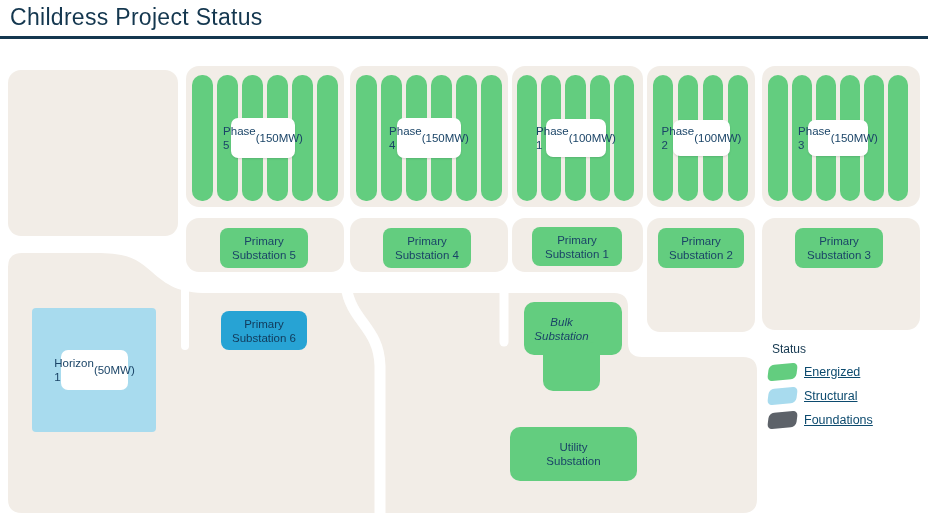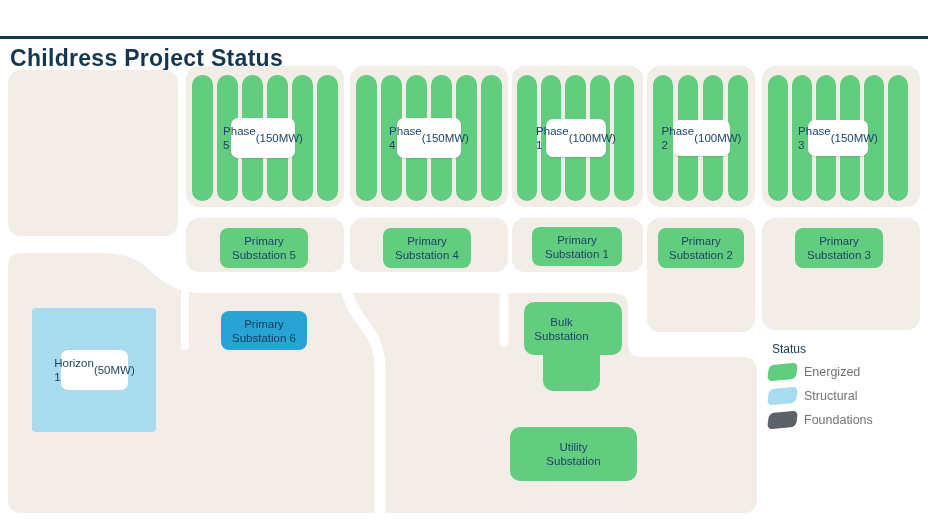--- a/index.html
+++ b/index.html
@@ -8,40 +8,40 @@
     --lightblue:#a8dbee;
     --darkgray:#5d6269;
     --lightgray:#d0cecb;
     --parcel:#f2ede7;
     --navy:#14374f;
     --label:#1a4467;
   }
   *{margin:0;padding:0;box-sizing:border-box;}
   body{background:#fff;font-family:"Liberation Sans", sans-serif;}
   .stage{position:relative;width:928px;height:521px;background:#fff;overflow:hidden;}
-  .title{position:absolute;left:10px;top:4px;font-size:23px;font-weight:700;color:var(--navy);letter-spacing:.3px;margin-top:41px;}
+  .title{position:absolute;left:10px;top:4px;font-size:23px;font-weight:400;color:var(--navy);letter-spacing:.3px;}
   .rule{position:absolute;left:0;top:36px;width:928px;height:3px;background:var(--navy);}
   .parcel{position:absolute;background:var(--parcel);border-radius:13px;}
   .bars{position:absolute;top:75px;height:126px;display:flex;gap:4px;}
   .bar{flex:1;background:var(--green);border-radius:10px;}
   .plabel{position:absolute;background:#fff;border-radius:7px;display:flex;align-items:center;justify-content:center;color:var(--label);font-size:11.5px;line-height:14px;box-shadow:0 1px 2px rgba(0,0,0,.12);z-index:3;}
   .btn{position:absolute;border-radius:8px;display:flex;flex-direction:column;align-items:center;justify-content:center;color:var(--label);font-size:11.5px;line-height:14px;z-index:3;}
   .btn.green{background:var(--green);}
   .btn.blue{background:var(--blue);color:#123a5a;}
   .svg-layer{position:absolute;left:0;top:0;z-index:1;}
   .horizon{position:absolute;left:32px;top:308px;width:124px;height:124px;background:var(--lightblue);border-radius:4px;z-index:2;}
   .bulk{position:absolute;left:524px;top:302px;width:98px;height:89px;z-index:3;}
   .bulk .top{position:absolute;left:0;top:0;width:98px;height:53px;background:var(--green);border-radius:10px;}
   .bulk .tab{position:absolute;left:19px;top:40px;width:57px;height:49px;background:var(--green);border-radius:10px;}
-  .bulk .txt{position:absolute;left:0;top:0;width:75px;height:53px;display:flex;flex-direction:column;align-items:center;justify-content:center;color:var(--label);font-size:11.5px;line-height:14px;}
+  .bulk .txt{position:absolute;left:0;top:0;width:75px;height:53px;display:flex;flex-direction:column;align-items:center;justify-content:center;color:var(--label);font-size:11.5px;line-height:14px;font-style:italic;}
   .legend{position:absolute;left:768px;top:342px;z-index:3;}
   .legend .ltitle{font-size:12px;color:var(--navy);margin-left:4px;margin-bottom:6px;}
   .lrow{display:flex;align-items:center;height:19px;margin-bottom:5px;}
   .swatch{width:29px;height:16px;border-radius:5px;transform:rotate(-5deg) skewX(-12deg);margin-right:7px;}
-  .llabel{font-size:12.5px;color:#737373;}
+  .llabel{font-size:12.5px;color:#0c4a6e;text-decoration:underline;}
 </style>
 </head>
 <body>
 
 <div class="stage">
 
   <div class="title">Childress Project Status</div>
   <div class="rule"></div>
 
   <div class="parcel" style="left:8px;top:70px;width:170px;height:166px"></div>

